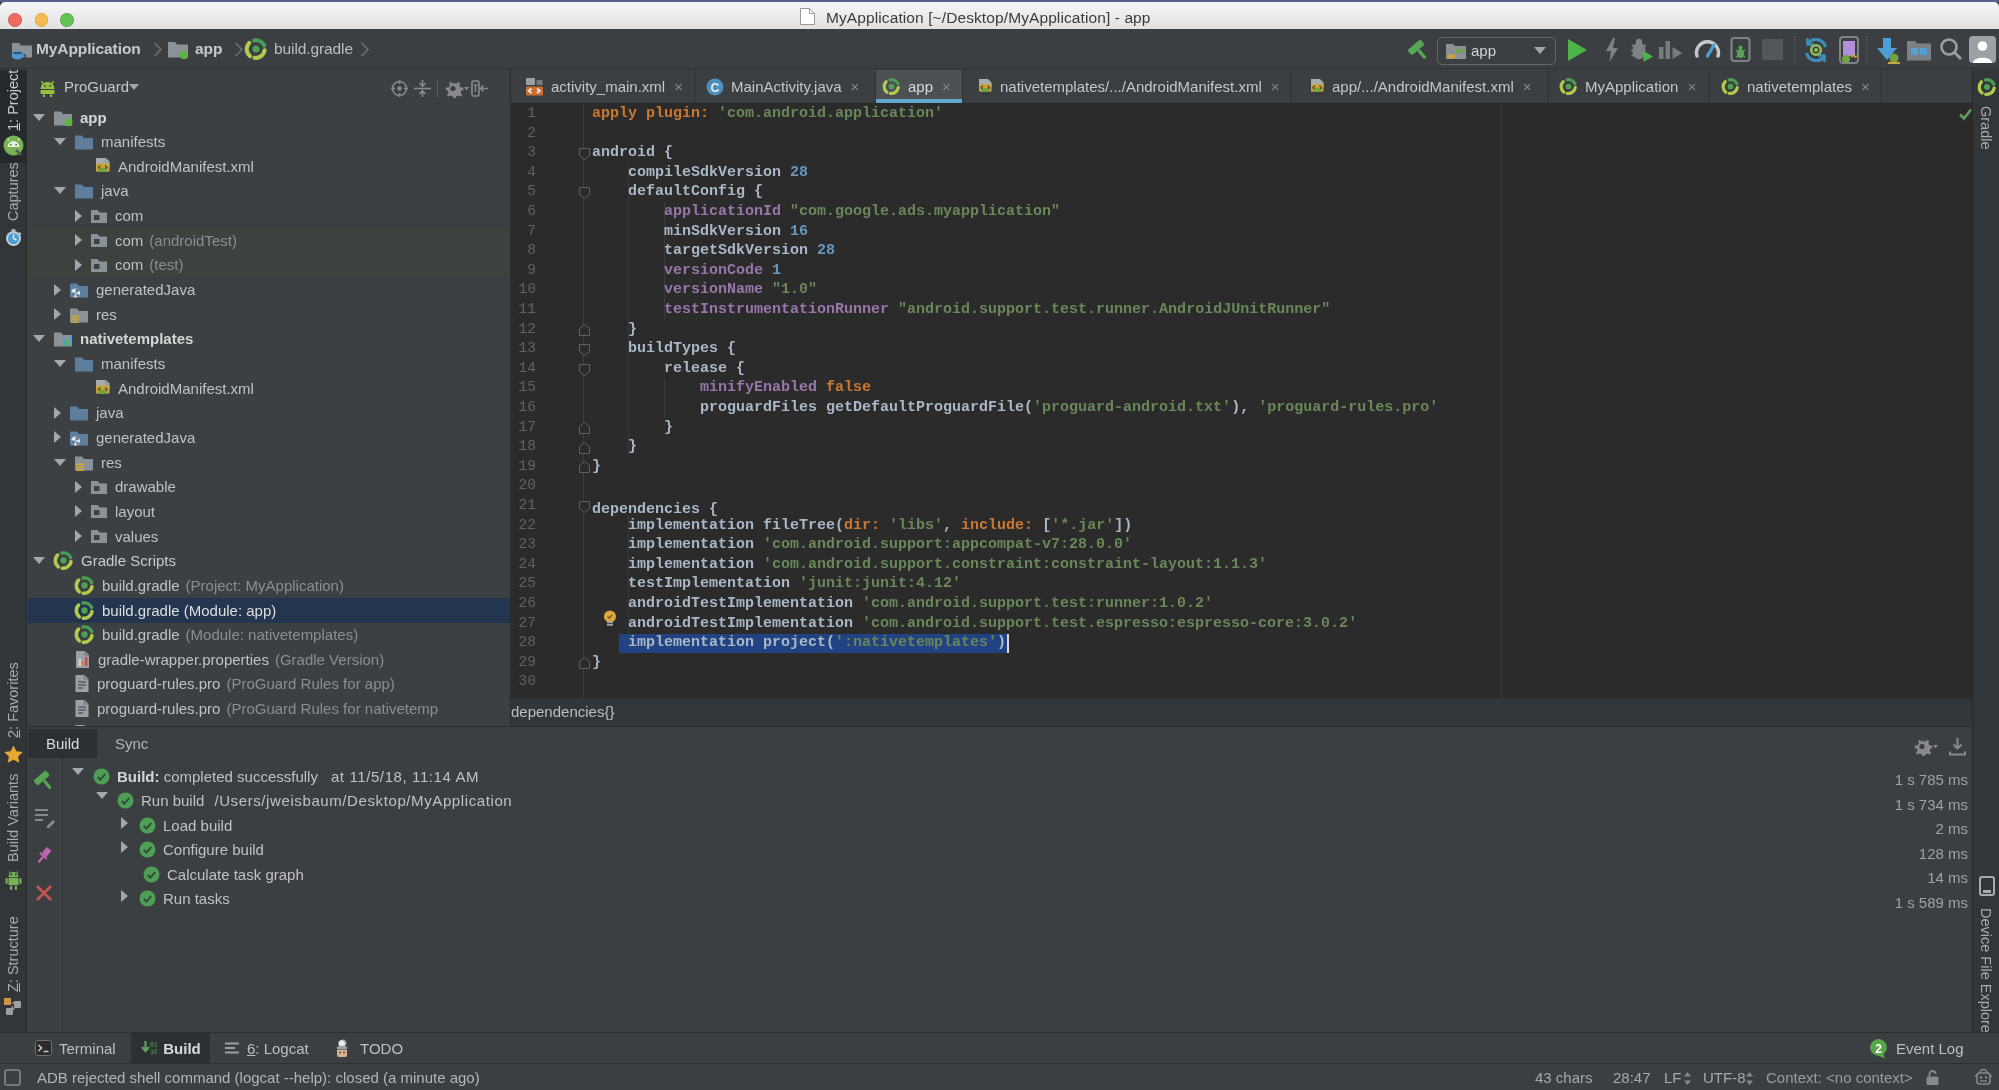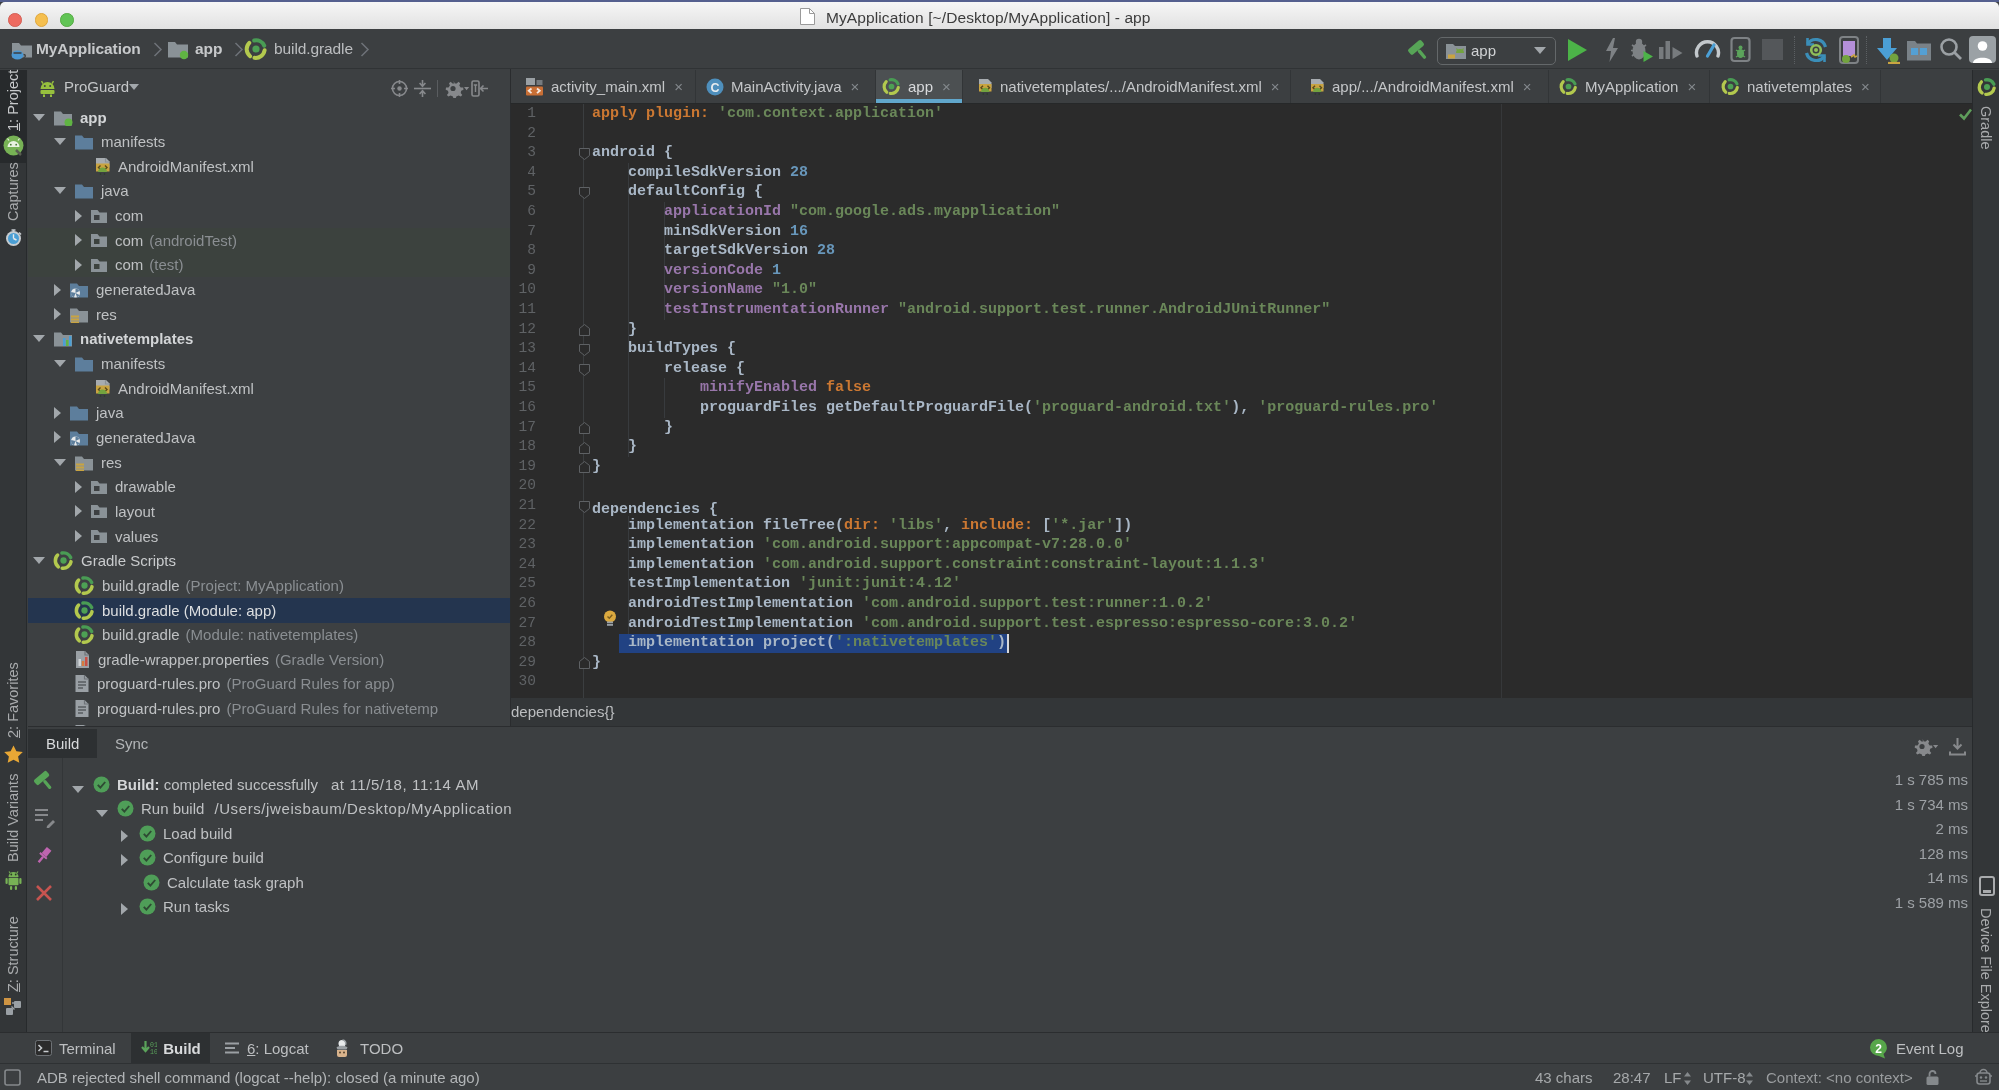--- a/index.html
+++ b/index.html
@@ -37,21 +37,21 @@
 
 #editor{position:absolute;left:510px;top:104px;width:1462px;height:594px;background:#2B2B2B;overflow:hidden;border-left:1px solid #2A2C2E}
 .ln{position:absolute;left:0;width:25px;text-align:right;font-family:"Liberation Mono",monospace;font-size:14.5px;color:#5F6265;line-height:19.6px}
 .cl{position:absolute;left:81px;font-family:"Liberation Mono",monospace;font-size:15px;line-height:19.6px;white-space:pre;color:#A9B7C6;font-weight:bold}
 .o{color:#CC7832}.s{color:#6A8759}.n{color:#6897BB}.p{color:#9876AA}
 #crumbs2{position:absolute;left:510px;top:698px;width:1462px;height:28px;background:#333638;font-size:15px;color:#BCBEC0;line-height:28px;border-left:1px solid #2A2C2E}
 
 #build{position:absolute;left:28px;top:726px;width:1944px;height:306px;background:#3C3F41;border-top:1px solid #2b2d2f}
 .btab{position:absolute;top:2px;height:29px;line-height:29px;font-size:15px;padding:0 18px;color:#B3B6B8}
 #btact{background:#2D3032;color:#D8DADC}
-.brow{position:absolute;left:0;width:1944px;height:25px;display:flex;align-items:flex-end;font-size:15px;color:#BFC1C3;white-space:nowrap}
+.brow{position:absolute;left:0;width:1944px;height:25px;display:flex;align-items:flex-start;font-size:15px;color:#BFC1C3;white-space:nowrap}
 .brow .gy{letter-spacing:.6px}
 .btime{position:absolute;font-size:15px;color:#9DA1A5;text-align:right;width:120px;right:4px}
 
 #botbar{position:absolute;left:0;top:1032px;width:1999px;height:30px;background:#3C3F41;border-top:1px solid #2b2d2f}
 #statusbar{position:absolute;left:0;top:1063px;width:1999px;height:22px;background:#3C3F41;border-top:1px solid #2e3133;font-size:14.5px;color:#A6A9AB}
 .bitem{position:absolute;top:0;height:30px;display:flex;align-items:center;font-size:15px;color:#BDBFC1}
 .st{position:absolute;top:5px;font-size:15px;color:#A6A9AB}
 </style></head>
 <body>
 <div id="topline"></div>
@@ -507,21 +507,21 @@
     <div class="ln" style="top:411.6px">22</div>
     <div class="ln" style="top:431.2px">23</div>
     <div class="ln" style="top:450.8px">24</div>
     <div class="ln" style="top:470px">25</div>
     <div class="ln" style="top:490px">26</div>
     <div class="ln" style="top:509.6px">27</div>
     <div class="ln" style="top:529.2px">28</div>
     <div class="ln" style="top:548.8px">29</div>
     <div class="ln" style="top:568.4px">30</div>
   <div class="abs" style="left:108px;top:529.7px;width:390px;height:19px;background:#214283"></div>
-  <div class="cl" style="top:0"><span class="o">apply plugin:</span> <span class="s">'com.context.application'</span></div>
+  <div class="cl" style="top:0"><span class="o">apply plugin:</span> <span class="s">'com.android.application'</span></div>
   <div class="cl" style="top:39.2px">android {</div>
   <div class="cl" style="top:58.8px">    compileSdkVersion <span class="n">28</span></div>
   <div class="cl" style="top:78.4px">    defaultConfig {</div>
   <div class="cl" style="top:98px">        <span class="p">applicationId</span> <span class="s">"com.google.ads.myapplication"</span></div>
   <div class="cl" style="top:117.6px">        minSdkVersion <span class="n">16</span></div>
   <div class="cl" style="top:137.2px">        targetSdkVersion <span class="n">28</span></div>
   <div class="cl" style="top:156.8px">        <span class="p">versionCode</span> <span class="n">1</span></div>
   <div class="cl" style="top:176.4px">        <span class="p">versionName</span> <span class="s">"1.0"</span></div>
   <div class="cl" style="top:196px">        <span class="p">testInstrumentationRunner</span> <span class="s">"android.support.test.runner.AndroidJUnitRunner"</span></div>
   <div class="cl" style="top:215.6px">    }</div>

